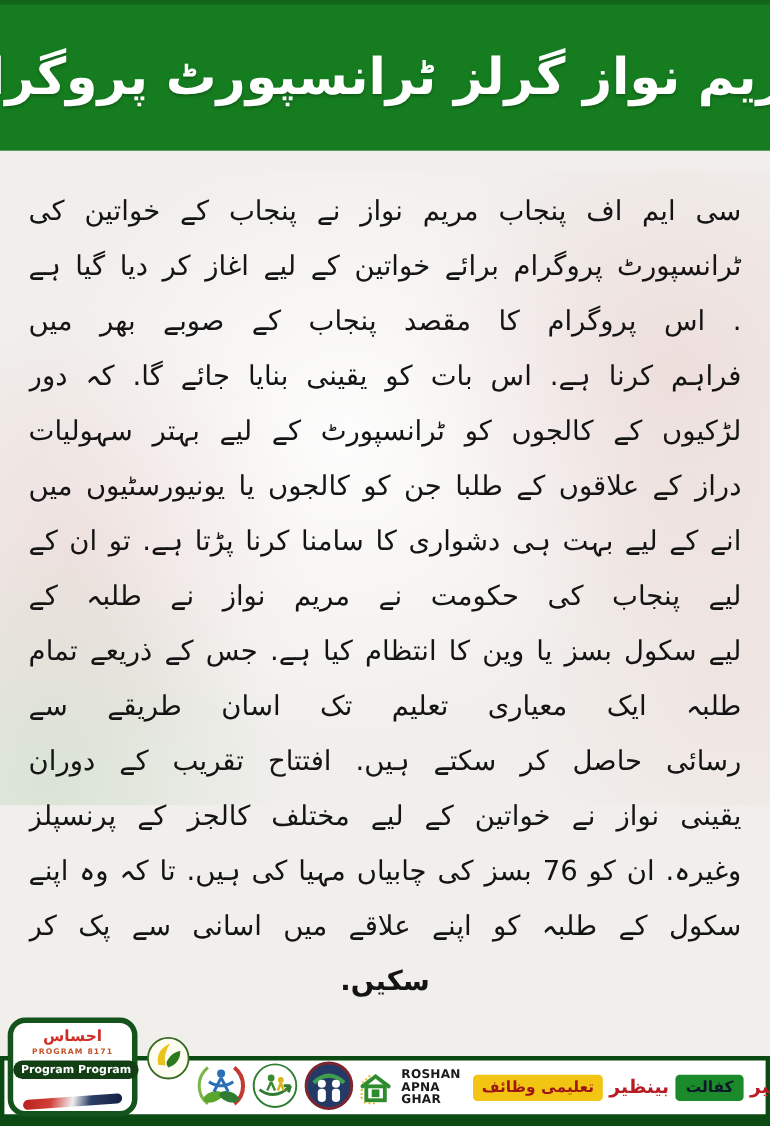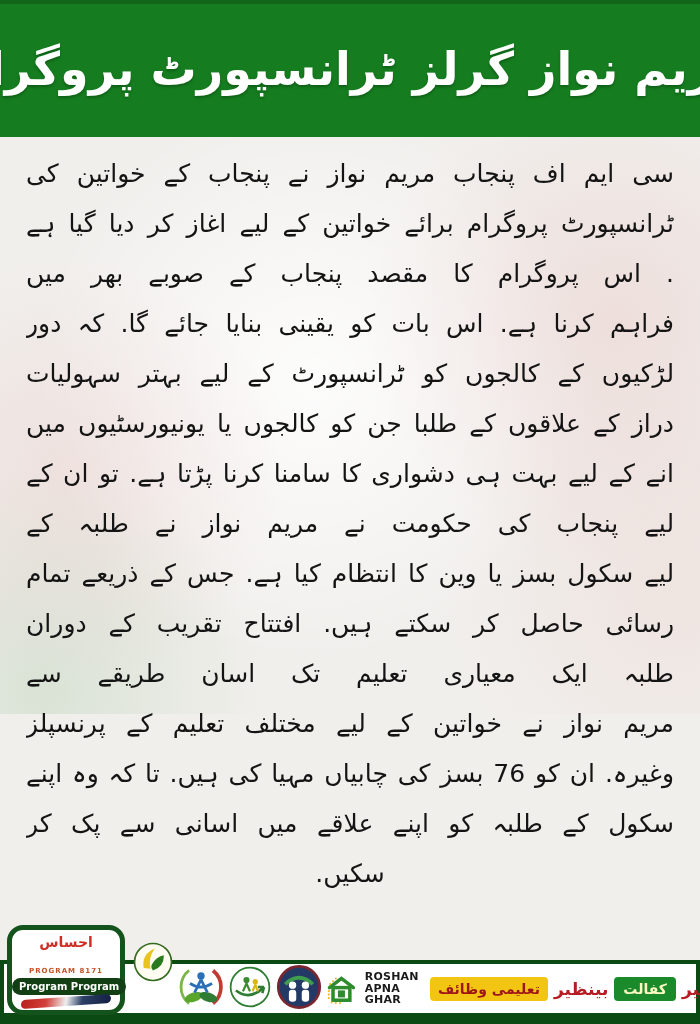--- a/index.html
+++ b/index.html
@@ -29,41 +29,41 @@
     display:flex;align-items:center;justify-content:center;
   }
   .banner h1{
     color:#fff;font-size:46px;font-weight:700;
     direction:rtl;text-align:center;white-space:nowrap;
     text-shadow:0 2px 3px rgba(0,0,0,.25);
     letter-spacing:1px;
   }
   
   .content{
-    position:absolute;top:137px;left:0;right:0;height:577px;
+    position:absolute;top:155px;left:0;right:0;height:577px;
     padding:12px 26px 0;
   }
   .content::before{
     content:"";position:absolute;inset:0;pointer-events:none;
     background:
       radial-gradient(circle at 88% 32%, rgba(214,120,120,.14), transparent 34%),
       radial-gradient(circle at 10% 58%, rgba(214,120,120,.12), transparent 30%),
       radial-gradient(circle at 45% 42%, rgba(255,255,255,.85), transparent 55%),
       radial-gradient(circle at 6% 96%, rgba(110,170,110,.18), transparent 26%),
       radial-gradient(circle at 96% 78%, rgba(214,130,120,.10), transparent 28%);
   }
   .line{
     position:relative;
     direction:rtl;
     height:50px;line-height:50px;
     font-size:25px;color:#141414;font-weight:500;
     text-align:justify;text-align-last:justify;
     white-space:nowrap;overflow:hidden;
   }
-  .line.center{text-align:center;text-align-last:center;}
+  .line.center{text-align:center;text-align-last:center;font-weight:bold;}
   
   .footer{
     position:absolute;left:0;right:0;bottom:0;height:64px;
     background:#fff;
     border:4px solid var(--dark-green);
     border-bottom-width:11px;
     z-index:1;
   }
   .footer-inner{
     height:100%;
@@ -71,31 +71,31 @@
     display:flex;align-items:center;justify-content:space-between;
     padding:0 8px 0 2px;gap:4px;
   }
   .logo{display:flex;flex-direction:column;align-items:center;line-height:1;gap:47px;}
   .logo-label{font-size:9px;font-weight:bold;color:#1b4f1e;letter-spacing:.5px;margin-top:-3px;}
   .roshan{display:flex;align-items:center;gap:8px;}
   .roshan-text{font-size:11px;font-weight:bold;color:#1a1a1a;line-height:1.05;letter-spacing:.2px;}
   .badges{display:flex;align-items:center;gap:6px;direction:ltr;}
   .badge{direction:rtl;font-weight:bold;white-space:nowrap;border-radius:4px;text-align:right;}
   .badge-yellow{background:var(--badge-yellow);color:#9e1518;font-size:14px;padding:4px 8px;}
-  .badge-green{background:var(--badge-green);color:#fef9c3;font-size:14px;padding:4px 9px;}
+  .badge-green{background:var(--badge-green);color:#0f172a;font-size:14px;padding:4px 9px;}
   .benazir{direction:rtl;color:var(--accent-red);font-weight:bold;font-size:17px;white-space:nowrap;}
   
   .ehsaas{
     position:absolute;left:7px;bottom:9px;width:118px;height:90px;
     background:#fff;border:5px solid #14541c;border-radius:16px;
     z-index:2;text-align:center;padding-top:5px;
     box-shadow:0 0 0 2px #fff inset;
   }
   .ehsaas-urdu{direction:rtl;color:var(--ehsaas-red);font-size:14px;font-weight:bold;line-height:1;}
-  .ehsaas-prog{font-size:7px;color:#c2542a;font-weight:bold;letter-spacing:1px;margin-top:18px;}
+  .ehsaas-prog{font-size:7px;color:#c2542a;font-weight:bold;letter-spacing:1px;margin-top:3px;}
   .ehsaas-pill{
     display:inline-block;background:#123f14;color:#fff;
     font-size:10px;font-weight:bold;border-radius:9px;padding:3px 7px;margin-top:3px;
     white-space:nowrap;
   }
   .ehsaas-ribbon{
     position:absolute;left:9px;right:9px;bottom:4px;height:9px;border-radius:5px;
     background:linear-gradient(100deg,#b8201c 0%,#d2403a 28%,#efefef 50%,#2c3f66 68%,#141f43 100%);
     transform:skewY(-4deg);
   }
@@ -112,23 +112,23 @@
   <div class="content">
     <div class="line">سی ایم اف پنجاب مریم نواز نے پنجاب کے خواتین کی</div>
     <div class="line">ٹرانسپورٹ پروگرام برائے خواتین کے لیے اغاز کر دیا گیا ہے</div>
     <div class="line">. اس پروگرام کا مقصد پنجاب کے صوبے بھر میں</div>
     <div class="line">فراہم کرنا ہے. اس بات کو یقینی بنایا جائے گا. کہ دور</div>
     <div class="line">لڑکیوں کے کالجوں کو ٹرانسپورٹ کے لیے بہتر سہولیات</div>
     <div class="line">دراز کے علاقوں کے طلبا جن کو کالجوں یا یونیورسٹیوں میں</div>
     <div class="line">انے کے لیے بہت ہی دشواری کا سامنا کرنا پڑتا ہے. تو ان کے</div>
     <div class="line">لیے پنجاب کی حکومت نے مریم نواز نے طلبہ کے</div>
     <div class="line">لیے سکول بسز یا وین کا انتظام کیا ہے. جس کے ذریعے تمام</div>
+    <div class="line">طلبہ ایک معیاری تعلیم تک اسان طریقے سے</div>
     <div class="line">رسائی حاصل کر سکتے ہیں. افتتاح تقریب کے دوران</div>
-    <div class="line">طلبہ ایک معیاری تعلیم تک اسان طریقے سے</div>
-    <div class="line">مریم نواز نے خواتین کے لیے مختلف تعلیم کے پرنسپلز</div>
+    <div class="line">یقینی نواز نے خواتین کے لیے مختلف کالجز کے پرنسپلز</div>
     <div class="line">وغیرہ. ان کو 76 بسز کی چابیاں مہیا کی ہیں. تا کہ وہ اپنے</div>
     <div class="line">سکول کے طلبہ کو اپنے علاقے میں اسانی سے پک کر</div>
     <div class="line center">سکیں.</div>
   </div>
 
   <div class="footer">
     <div class="footer-inner">
 
       <div class="logo">
         <svg width="42" height="42" viewBox="0 0 50 50" aria-hidden="true">

